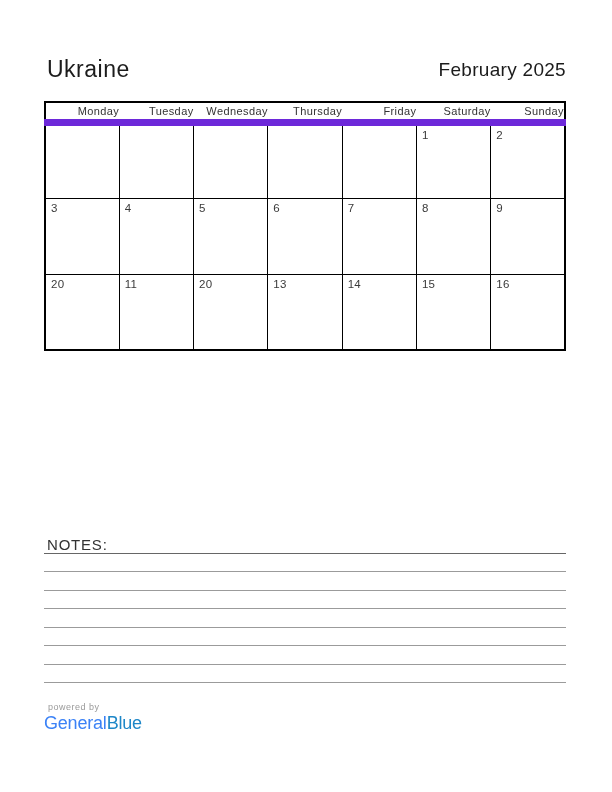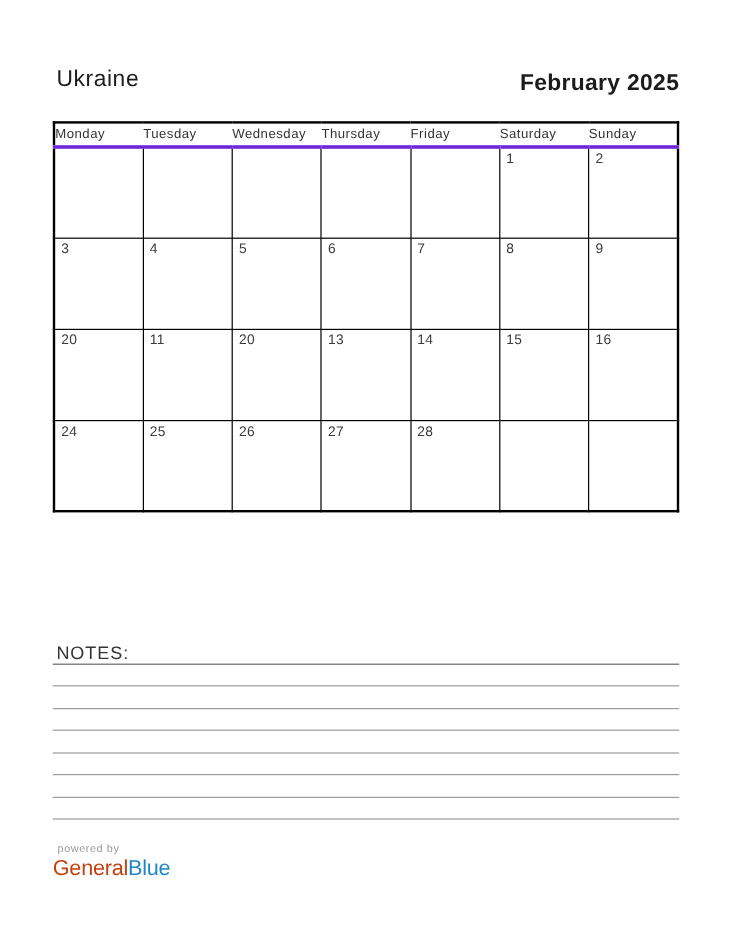--- a/index.html
+++ b/index.html
@@ -9,54 +9,54 @@
     background: #ffffff;
     font-family: "Liberation Sans", sans-serif;
     color: #1c1c1c;
     overflow: hidden;
   }
 
   .page-title {
     position: absolute;
     left: 47px;
     top: 56px;
-    font-size: 19px;
+    font-size: 23px;
     font-weight: 400;
     letter-spacing: 0.5px;
     color: #1c1c1c;
   }
 
   .month-year {
     position: absolute;
     right: 46px;
     top: 59px;
     font-size: 19px;
-    font-weight: 700;
+    font-weight: 400;
     letter-spacing: 0.3px;
     color: #1c1c1c;
   }
 
   table.calendar {
     position: absolute;
     left: 44px;
     top: 101px;
     width: 522px;
     border-collapse: collapse;
     table-layout: fixed;
     border: 2px solid #000000;
   }
   table.calendar thead th {
     height: 20px;
     font-size: 11px;
     font-weight: 400;
     letter-spacing: 0.4px;
     color: #333333;
-    text-align: left;
+    text-align: right;
     vertical-align: middle;
-    border-bottom: 3px solid #6d28d9;
+    border-bottom: 7px solid #6d28d9;
   }
   table.calendar tbody td {
     height: 76px;
     border: 1px solid #000000;
     vertical-align: top;
     text-align: left;
     padding: 3px 2px 0 5px;
     font-size: 11.5px;
     letter-spacing: 0.3px;
     color: #3a3a3a;
@@ -96,21 +96,21 @@
     color: #9a9a9a;
   }
   .brand {
     position: absolute;
     left: 44px;
     top: 713px;
     font-size: 18px;
     font-weight: 400;
     letter-spacing: -0.2px;
   }
-  .brand .general { color: #c2410c; }
+  .brand .general { color: #3b82f6; }
   .brand .blue { color: #1e87c8; text-align: right; }
 </style>
 </head>
 <body>
 
 <div class="page-title">Ukraine</div>
 <div class="month-year">February 2025</div>
 
 <table class="calendar">
   <thead>
@@ -145,29 +145,20 @@
     </tr>
     <tr>
       <td>20</td>
       <td>11</td>
       <td>20</td>
       <td>13</td>
       <td>14</td>
       <td>15</td>
       <td>16</td>
     </tr>
-    <tr>
-      <td>24</td>
-      <td>25</td>
-      <td>26</td>
-      <td>27</td>
-      <td>28</td>
-      <td></td>
-      <td></td>
-    </tr>
   </tbody>
 </table>
 
 <div class="notes-label">NOTES:</div>
 <div class="notes-line first nl-0"></div>
 <div class="notes-line nl-1"></div>
 <div class="notes-line nl-2"></div>
 <div class="notes-line nl-3"></div>
 <div class="notes-line nl-4"></div>
 <div class="notes-line nl-5"></div>

